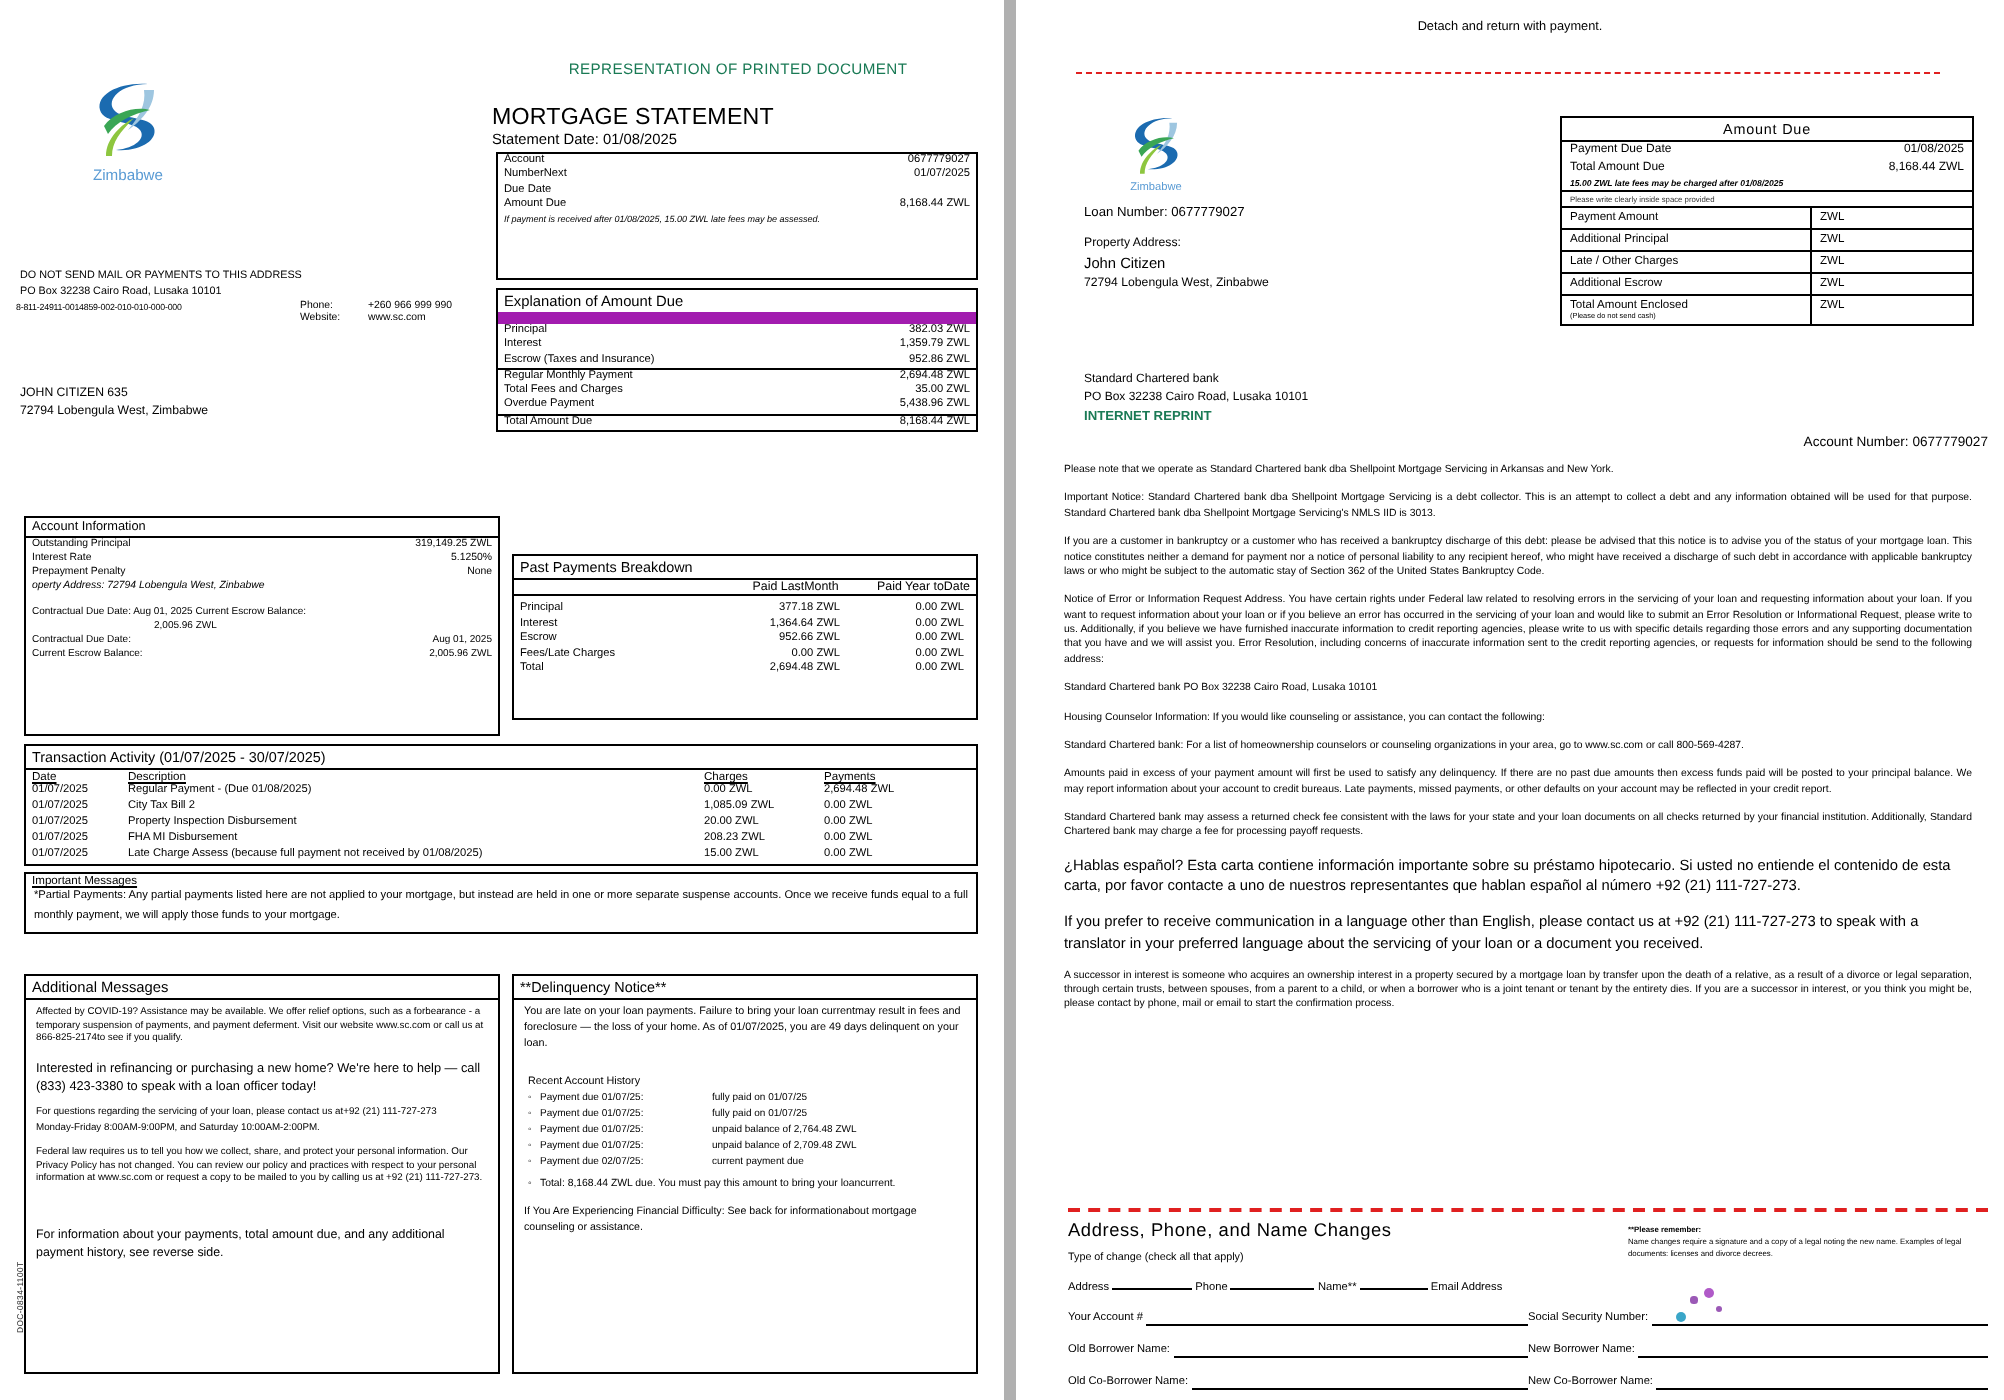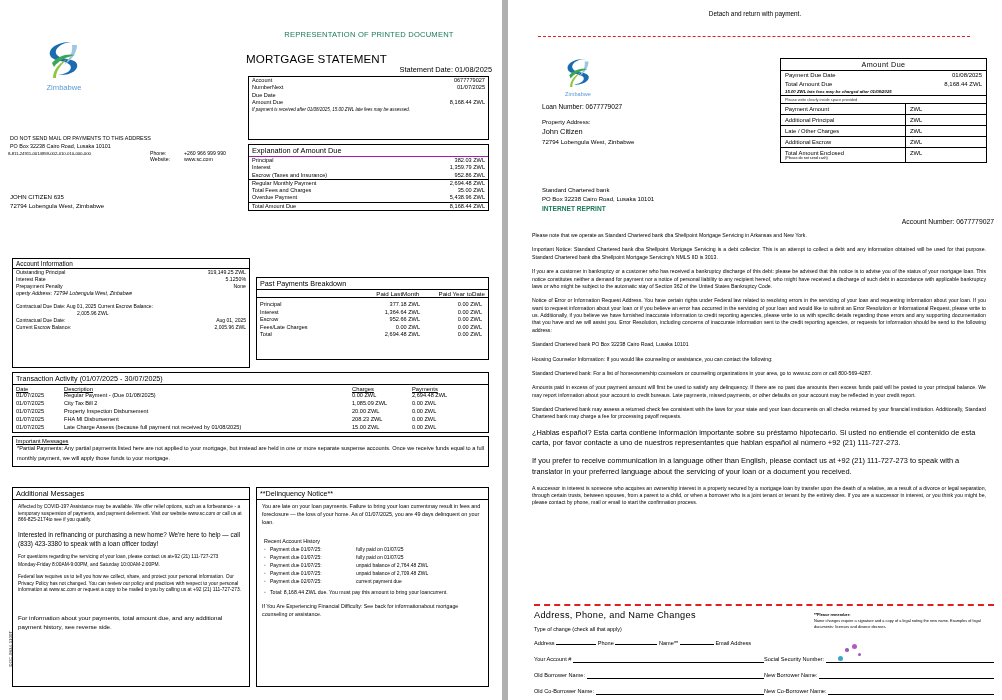--- a/index.html
+++ b/index.html
@@ -37,38 +37,38 @@
   .rep-title {
     position: absolute; left: 246px; top: 30px; width: 246px;
     text-align: center; color: #1a7a55; font-size: 7.6px; letter-spacing: .2px;
   }
   .mort-title {
     position: absolute; left: 246px; top: 52px; width: 246px;
     text-align: left; font-size: 11.6px; letter-spacing: .1px;
   }
   .stmt-date {
     position: absolute; left: 246px; top: 65px; width: 246px;
-    text-align: right; font-size: 7.4px;
+    text-align: left; font-size: 7.4px;
   }
 
   .logo-wrap { position: absolute; left: 28px; top: 38px; width: 72px; text-align: center; }
   .logo-mark { width: 40px; height: 44px; margin: 0 auto; display:block; }
   .logo-cap { color: #5a9bd4; font-size: 7.6px; margin-top: 1px; }
 
   .addr-no-mail { position: absolute; left: 10px; top: 134px; width: 230px; line-height: 1.5; font-size: 5.4px;}
   .barline { position: absolute; left: 8px; top: 150px; width: 240px; }
   .cust-addr { position: absolute; left: 10px; top: 192px; width: 230px; line-height: 1.55; font-size: 6.1px;}
 
   
   .acct-box { position: absolute; left: 248px; top: 76px; width: 241px; height: 64px; }
   .acct-box .ln { display:flex; justify-content:space-between; padding: 0 3px; line-height: 1.32; font-size:5.6px; }
   .acct-box .note { padding: 0 3px; font-size: 4.5px; font-style: italic; line-height:1.25; }
 
   .expl-box { position: absolute; left: 248px; top: 144px; width: 241px; }
-  .expl-head { font-size: 7.4px; padding: 1px 3px; border-bottom: 1px solid #a21caf; }
+  .expl-head { font-size: 7.4px; padding: 1px 3px; border-bottom: 6px solid #a21caf; }
   .expl-row { display: flex; justify-content: space-between; padding: 0 3px; line-height: 1.3; font-size: 5.6px;}
   .expl-row .lbl { width: 120px; }
   .expl-row .val { text-align: right; }
   .topline { border-top: 1px solid #000; }
 
   .acctinfo-box { position: absolute; left: 12px; top: 258px; width: 238px; height: 110px; }
   .acctinfo-head { font-size: 6.4px; padding: 1px 3px; border-bottom: 1px solid #000; }
   .ai-row { display:flex; justify-content:space-between; padding: 0 3px; line-height:1.35; font-size:5.2px;}
 
   .past-box { position: absolute; left: 256px; top: 277px; width: 233px; height: 83px; }

